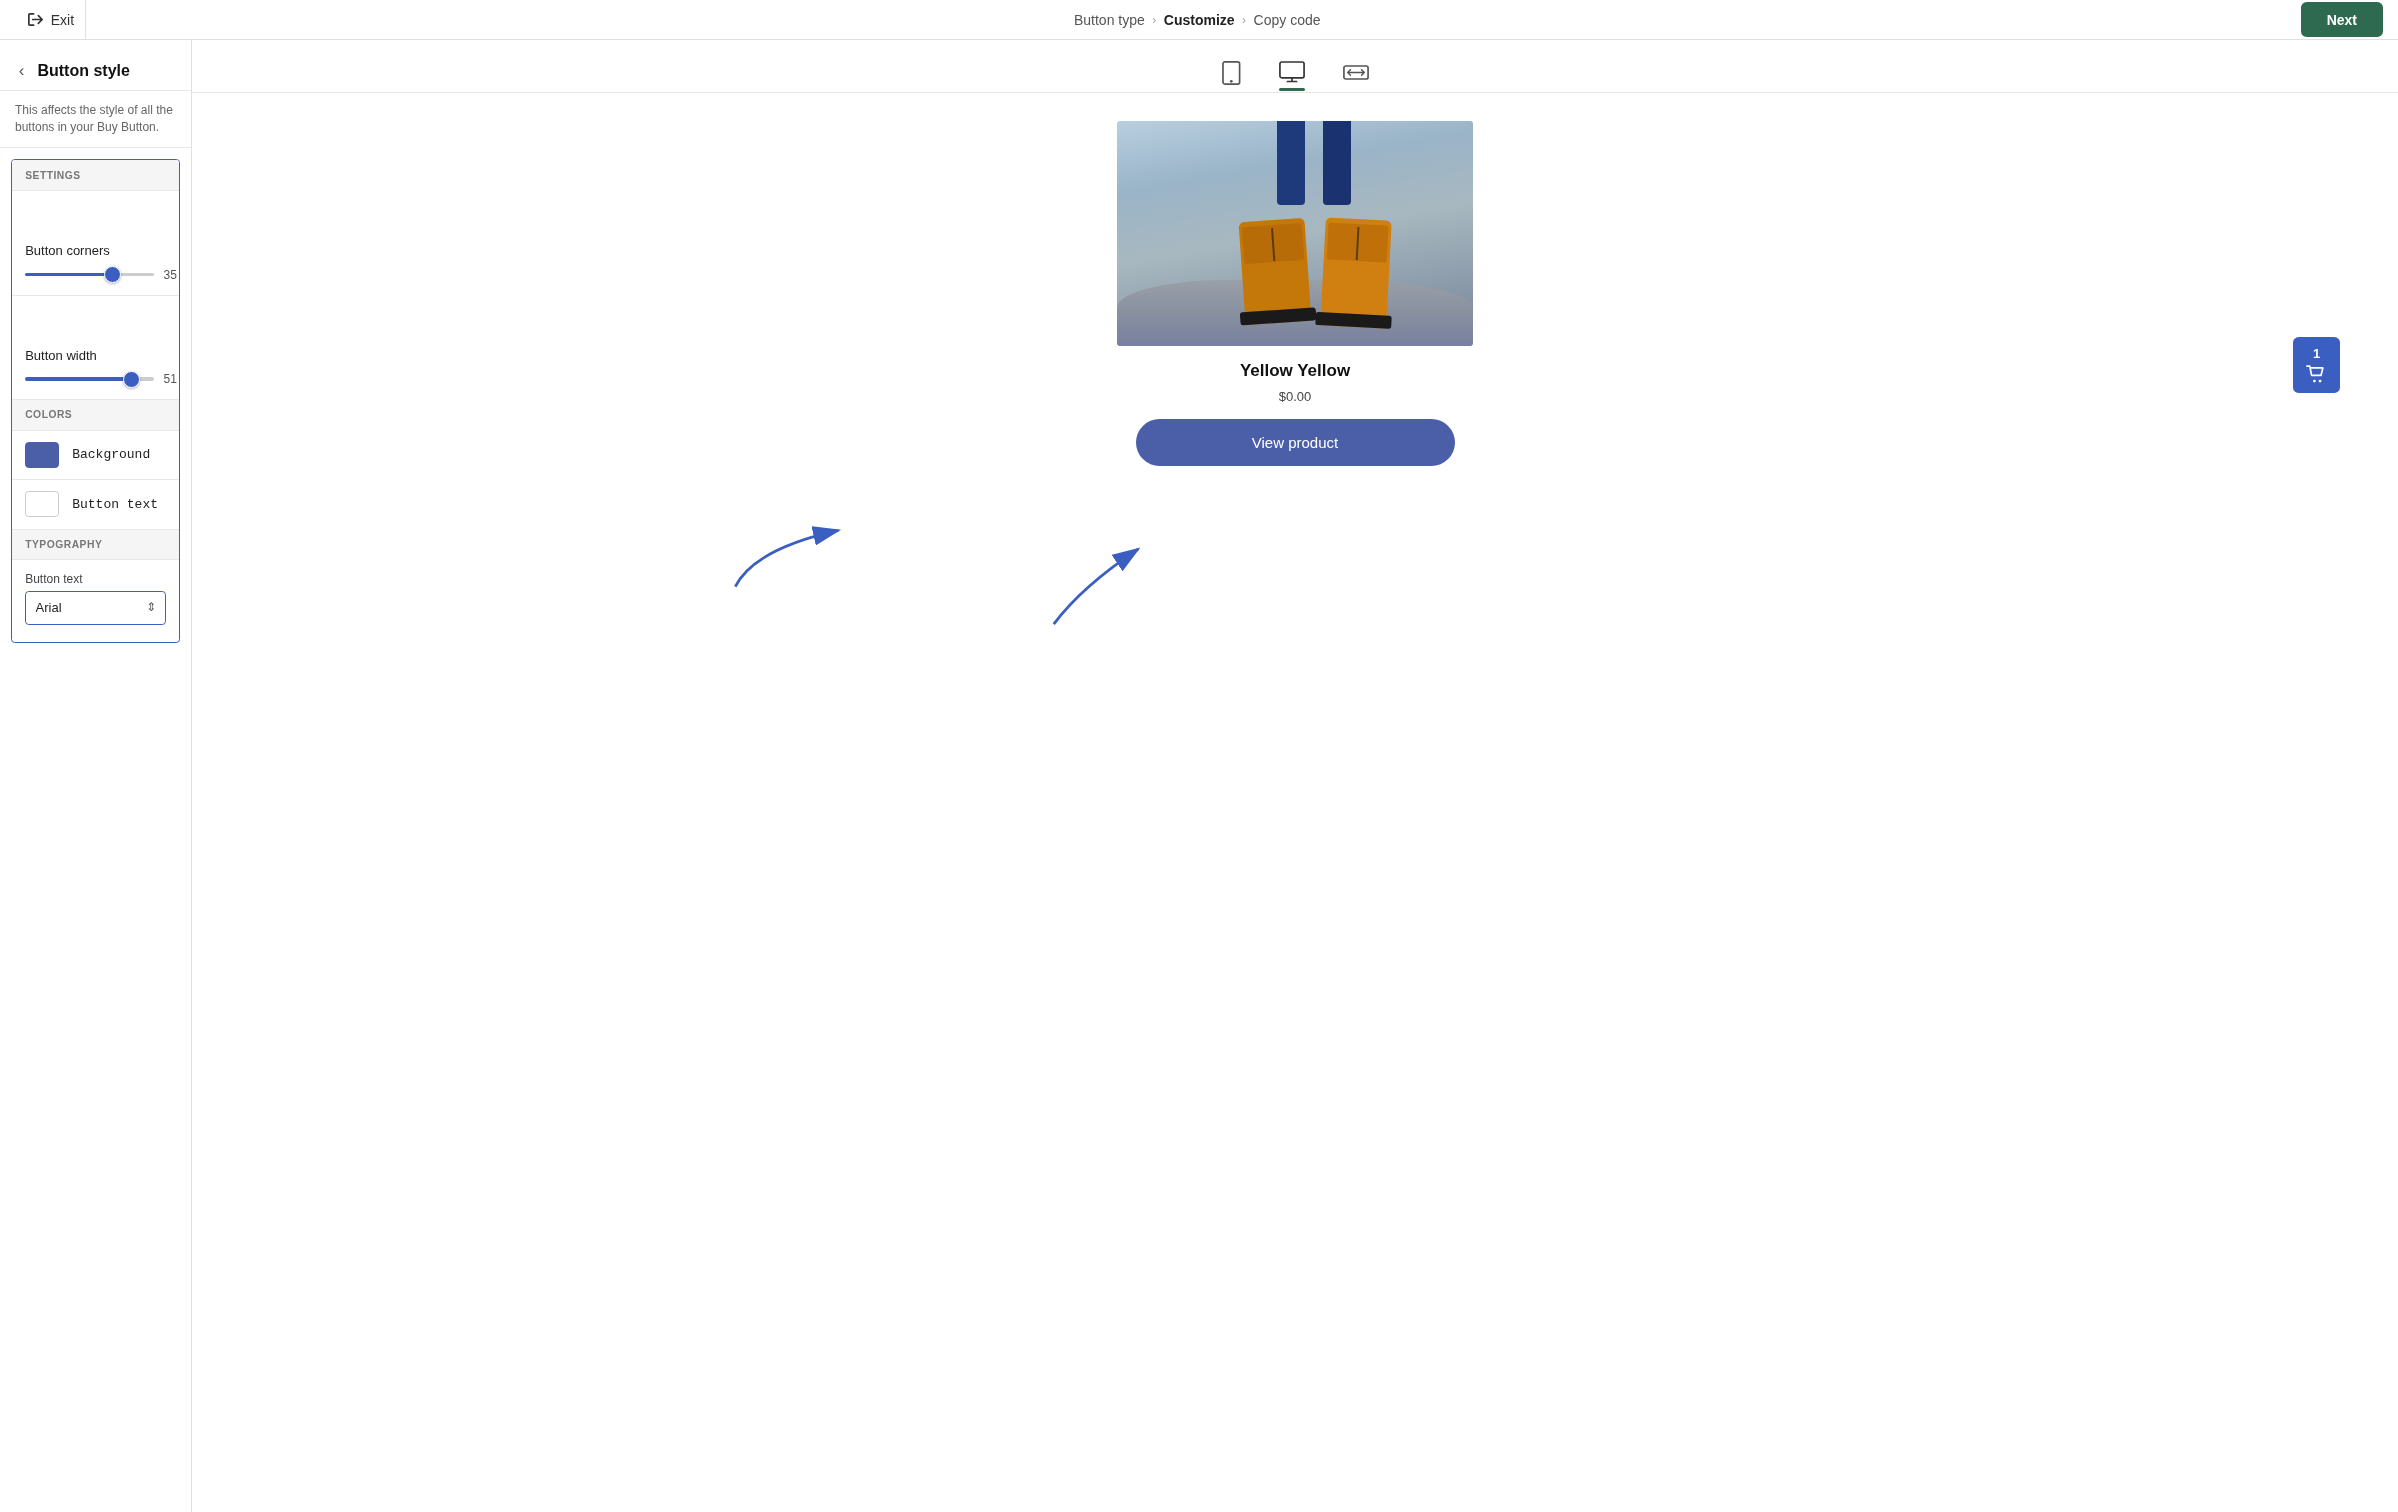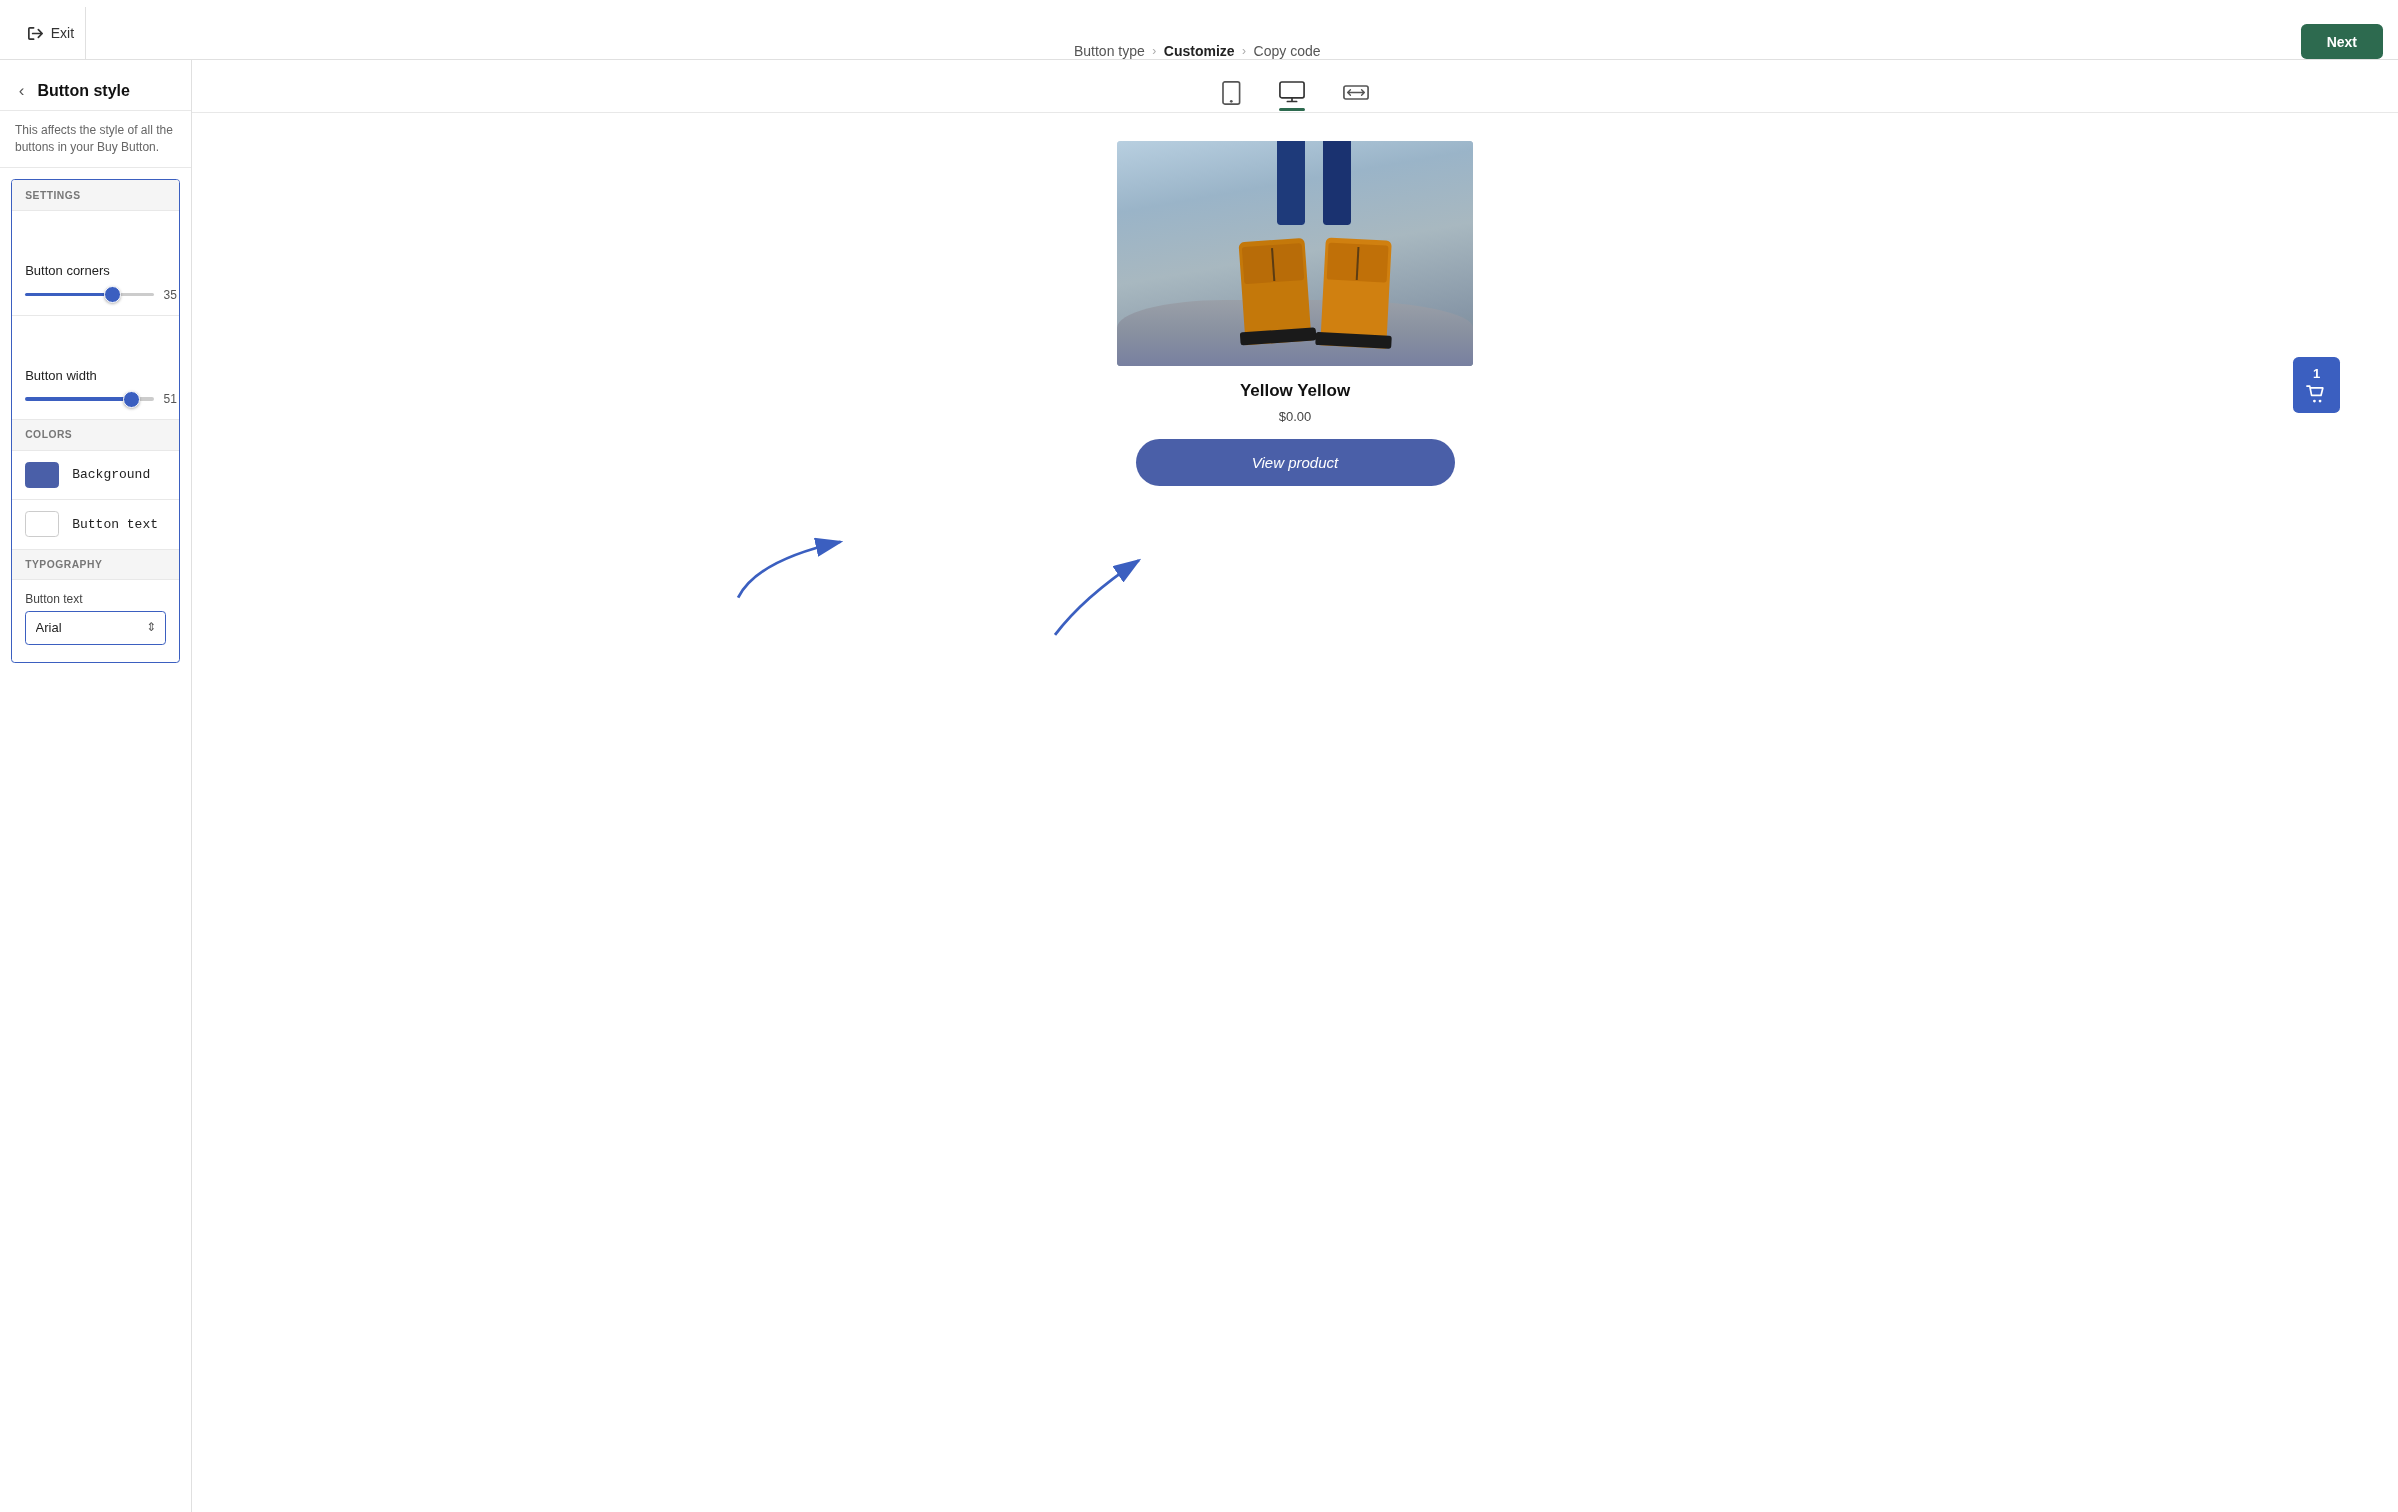--- a/index.html
+++ b/index.html
@@ -1,24 +1,24 @@
 <!DOCTYPE html>
 <html style="font-size:15px"><head>
   <meta charset="utf-8">
   <style>
     * { box-sizing: border-box; margin: 0; padding: 0; }
     body { font-family: -apple-system, BlinkMacSystemFont, 'Segoe UI', sans-serif; background: #f5f5f5; height: 100vh; display: flex; flex-direction: column; }
 
     
     .top-bar {
-      height: 60px;
+      height: 40px;
       background: #fff;
       border-bottom: 0.9px solid #e0e0e0;
       display: flex;
-      align-items: flex-end;
+      align-items: center;
       justify-content: space-between;
       padding: 0 15px;
       flex-shrink: 0;
     }
     .top-bar-center { display: flex; align-items: center; gap: 7.5px; font-size: 14px; color: #555; }
     .top-bar-center .active-step { font-weight: 700; color: #222; }
     .top-bar-center .chevron { color: #aaa; font-size: 12px; }
     .next-btn {
       background: #2d6a4f;
       color: #fff;
@@ -289,21 +289,20 @@
       color: #fff;
       border: none;
       border-radius: 47px;
       padding: 15px 56px;
       font-size: 15px;
       cursor: pointer;
       width: 100%;
       max-width: 319px;
       font-family: Arial, sans-serif;
       position: relative;
-      font-style: italic;
     }
 
     
     .cart-badge {
       position: absolute;
       right: 56px;
       top: 50%;
       transform: translateY(-50%);
       background: #3b5fc0;
       color: #fff;

